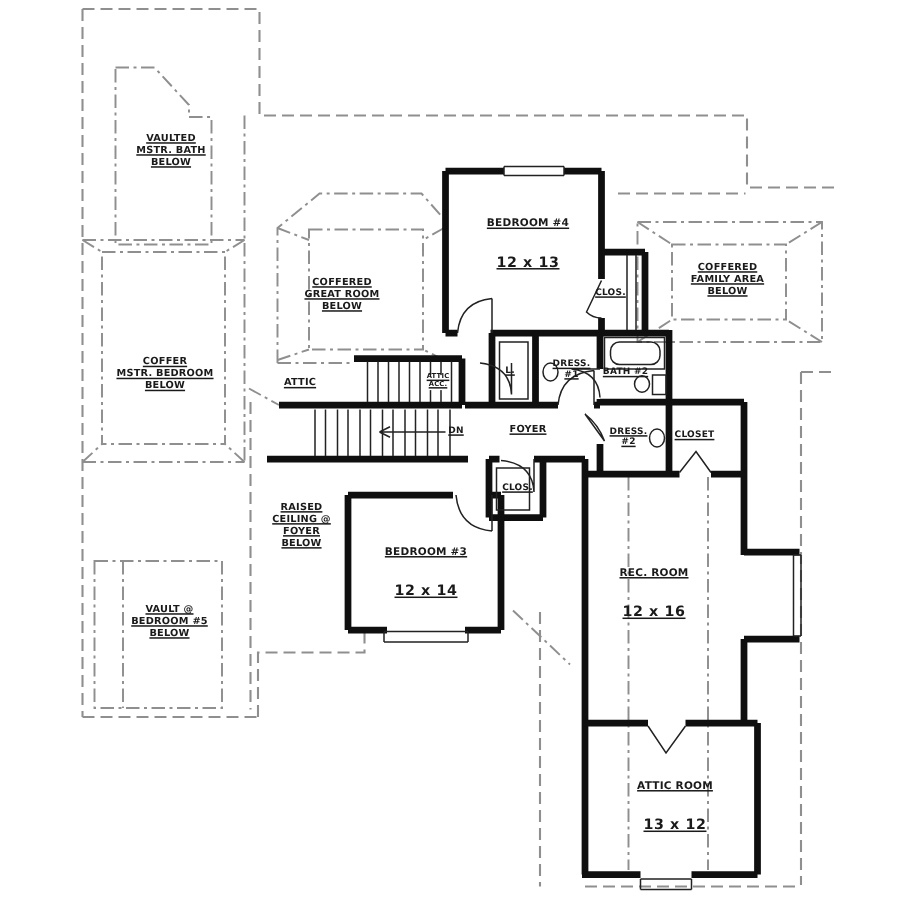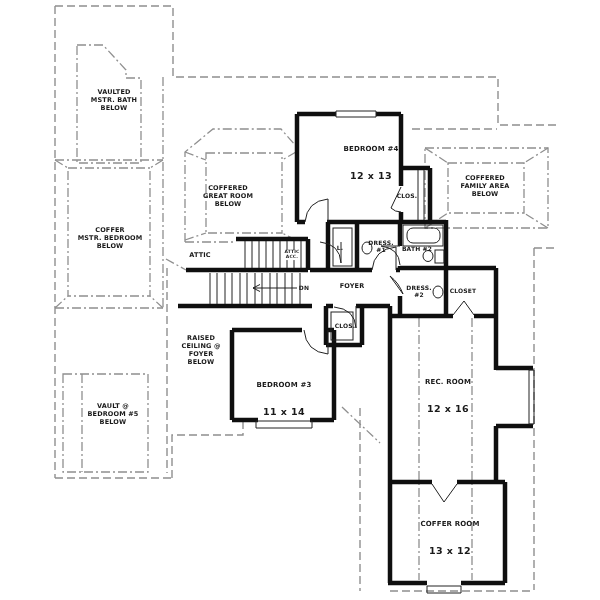--- a/index.html
+++ b/index.html
@@ -1,21 +1,21 @@
 <!DOCTYPE html>
 <html><head>
 <meta charset="utf-8">
 <style>
   html,body{margin:0;padding:0;background:#fff;}
   #plan{position:relative;width:600px;height:600px;background:#ffffff;
         font-family:"DejaVu Sans", "Liberation Sans", sans-serif;overflow:hidden;}
   #plan svg{position:absolute;left:0;top:0;}
   .lbl{position:absolute;transform:translate(-50%,-50%);white-space:pre-line;
        text-align:center;color:#1a1a1a;font-weight:bold;font-size:6.5px;
-       line-height:1.25;letter-spacing:.15px;}
+       line-height:1.25;letter-spacing:.15px;text-decoration:underline;}
   .room{font-size:7px;}
   .room .dims{font-size:9.5px;letter-spacing:.4px;display:block;margin-top:16px;}
   .small{font-size:6px;line-height:1.15;}
   .tiny{font-size:4.5px;line-height:1.1;background:#fff;}
 </style>
 </head>
 <body>
 
 <div id="plan">
 
@@ -122,41 +122,41 @@
       <rect x="435" y="250" width="9" height="13"></rect>
       <ellipse cx="428" cy="256" rx="5" ry="5.5"></ellipse>
       <ellipse cx="367" cy="248" rx="5" ry="6"></ellipse>
       <ellipse cx="438" cy="292" rx="5" ry="6"></ellipse>
     </g>
   </svg>
 
   <div class="lbl" style="left:114px;top:100px">VAULTED
 MSTR. BATH
 BELOW</div>
-  <div class="lbl" style="left:110px;top:238px">COFFER
+  <div class="lbl" style="left:110px;top:249px">COFFER
 MSTR. BEDROOM
 BELOW</div>
   <div class="lbl" style="left:228px;top:196px">COFFERED
 GREAT ROOM
 BELOW</div>
   <div class="lbl" style="left:485px;top:186px">COFFERED
 FAMILY AREA
 BELOW</div>
   <div class="lbl" style="left:201px;top:350px">RAISED
 CEILING @
 FOYER
 BELOW</div>
   <div class="lbl" style="left:113px;top:414px">VAULT @
 BEDROOM #5
 BELOW</div>
 
-  <div class="lbl room" style="left:371px;top:163px"><span>BEDROOM #4</span><span class="dims">12 x 13</span></div>
-  <div class="lbl room" style="left:284px;top:399px"><span>BEDROOM #3</span><span class="dims">11 x 14</span></div>
-  <div class="lbl room" style="left:448px;top:396px"><span>REC. ROOM</span><span class="dims">12 x 16</span></div>
-  <div class="lbl room" style="left:450px;top:538px"><span>COFFER ROOM</span><span class="dims">13 x 12</span></div>
+  <div class="lbl room" style="left:352px;top:163px"><span>BEDROOM #4</span><span class="dims">12 x 13</span></div>
+  <div class="lbl room" style="left:284px;top:382px"><span>BEDROOM #3</span><span class="dims">12 x 14</span></div>
+  <div class="lbl room" style="left:436px;top:396px"><span>REC. ROOM</span><span class="dims">12 x 16</span></div>
+  <div class="lbl room" style="left:450px;top:538px"><span>ATTIC ROOM</span><span class="dims">13 x 12</span></div>
 
   <div class="lbl" style="left:200px;top:255px">ATTIC</div>
   <div class="lbl tiny" style="left:292px;top:255px">ATTIC
 ACC.</div>
   <div class="lbl" style="left:352px;top:286px">FOYER</div>
   <div class="lbl small" style="left:304px;top:288px">DN</div>
   <div class="lbl small" style="left:340px;top:248px">L.</div>
   <div class="lbl small" style="left:381px;top:247px">DRESS.
 #1</div>
   <div class="lbl small" style="left:417px;top:249px">BATH #2</div>

